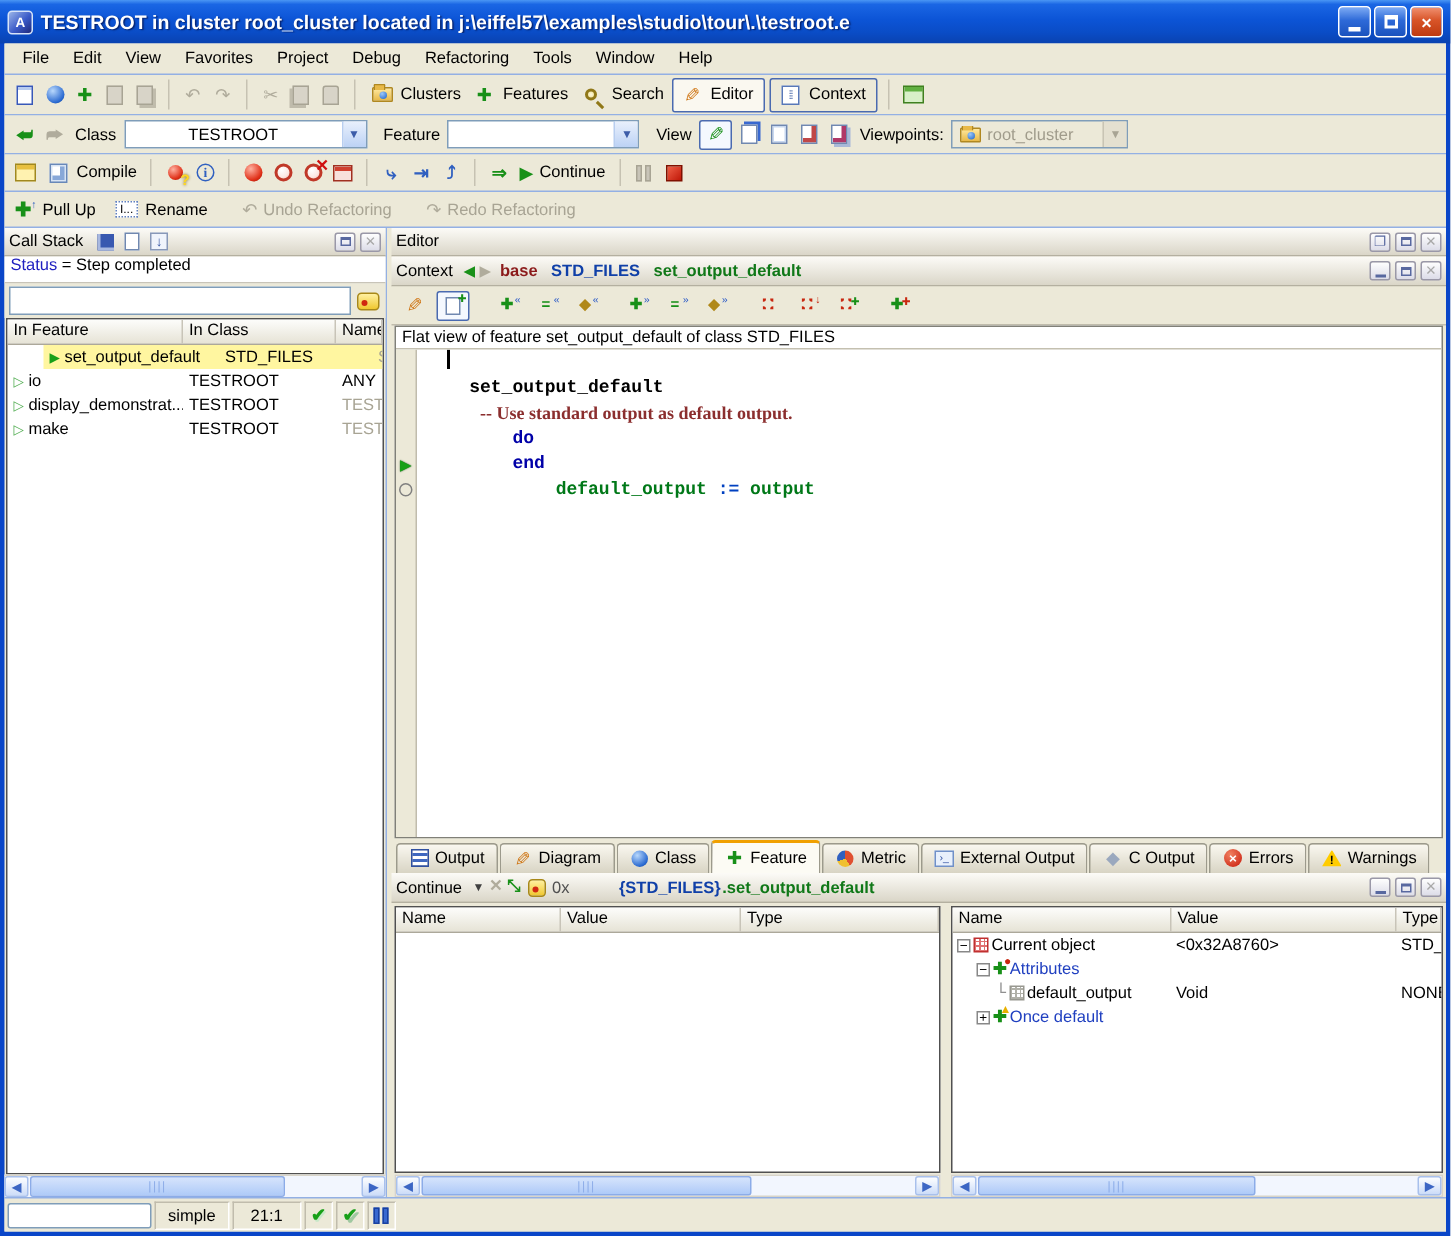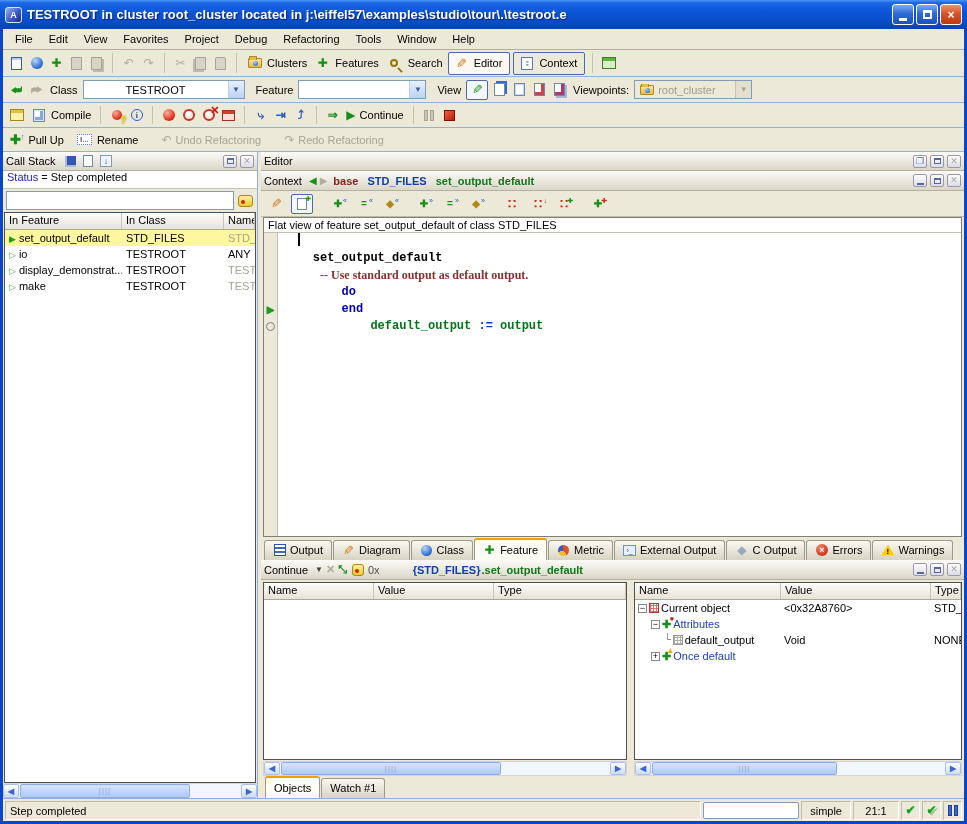--- a/index.html
+++ b/index.html
@@ -120,21 +120,21 @@
   .sh-bubble::after { content:""; position:absolute; left:2px; bottom:2px; width:4px; height:4px;
     border-radius:50%; background:#D02810; }
   .cs-table { flex:1; margin:0 1px; border:1px solid #505050; background:#fff; overflow:hidden;
     display:flex; flex-direction:column; min-height:0; }
   .thead { display:flex; height:17px; flex:none; background:linear-gradient(#FDFDFB,#E6E3D6);
     border-bottom:1px solid #ACA89A; }
   .th { padding:1px 4px; border-right:1px solid #C8C4B8; white-space:nowrap; overflow:hidden; }
   .cs-c1 { width:117px; flex:none; } .cs-c2 { width:102px; flex:none; } .cs-c3 { flex:1; min-width:0; }
   .cs-row { display:flex; height:16px; flex:none; align-items:center; }
   .cs-row .cell { padding:0 4px; white-space:nowrap; overflow:hidden; height:16px; line-height:16px; }
-  .cs-row.sel { background:#FFF6A0; }
+  .cs-row.sel { background:#FFF6A0;margin-left:24px; }
   .cs-arrow { font-size:9px; margin-right:3px; }
   .hscroll { height:15px; flex:none; display:flex; background:#F2F6FE; border-top:1px solid #D8D4C8; }
   .sbtn { width:16px; height:100%; flex:none; background:linear-gradient(#FDFEFF,#CCDCF8);
     border:1px solid #A8C0EC; border-radius:2px; color:#3C66C4; font-size:8px; font-weight:bold;
     display:flex; align-items:center; justify-content:center; }
   .sthumb { background:linear-gradient(#D6E4FC,#AECAF8); border:1px solid #8CACE8; border-radius:2px;
     margin:0 1px; position:relative; }
   .sthumb::after { content:"||||"; position:absolute; left:50%; top:50%; transform:translate(-50%,-55%);
     color:#8CACE8; font-size:8px; letter-spacing:1px; }
   .strack { flex:1; }
@@ -759,33 +759,24 @@
             <span class="strack"></span>
             <span class="sbtn">▶</span>
           </div>
           <div class="hscroll s-right">
             <span class="sbtn">◀</span>
             <span class="sthumb" style="width:185px"></span>
             <span class="strack"></span>
             <span class="sbtn">▶</span>
           </div>
         </div>
-        <div class="dbg-tabs" id="dbg-tabs">
-            <div class="tab active">
-              <span>Objects</span>
-            </div>
-            <div class="tab">
-              <span>Watch #1</span>
-            </div>
-          </div>
       </div>
     </div>
 
     <div class="statusbar">
-      <span class="sb-msg">Step completed</span>
       <span class="sb-progress"></span>
       <span class="sb-cell">simple</span>
       <span class="sb-cell" style="min-width:46px">21:1</span>
       <span class="sb-ic">
           <span class="checkg">✔</span>
         </span>
       <span class="sb-ic">
           <span class="checkg" style="text-shadow:2px 2px 0 #A0C8A0">✔</span>
         </span>
       <span class="sb-ic pausebars blue">

